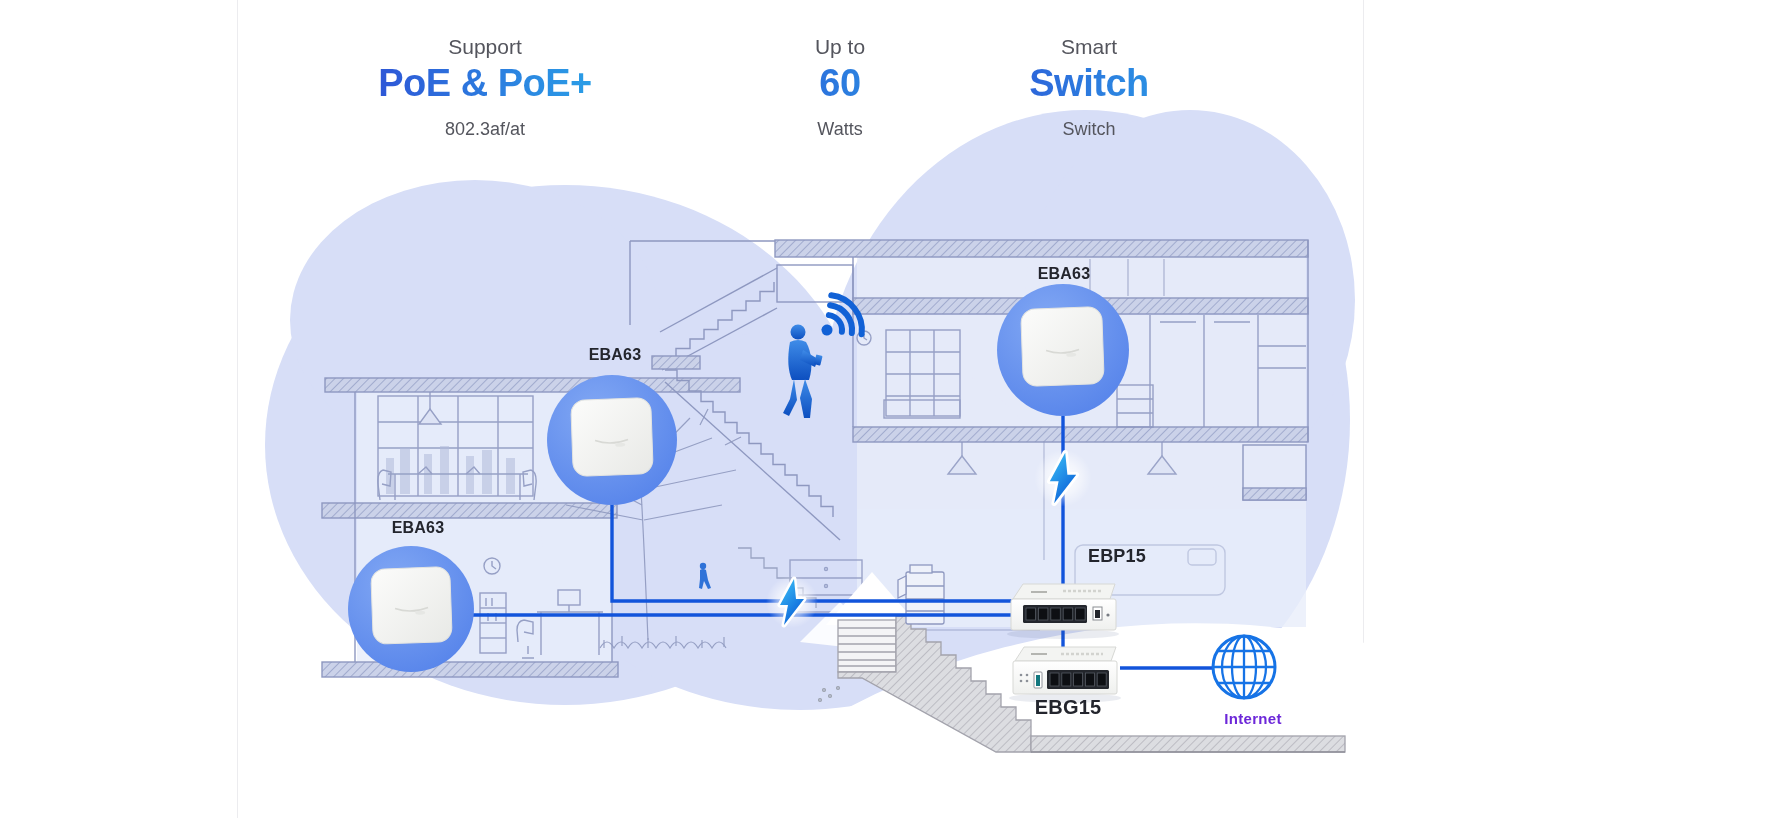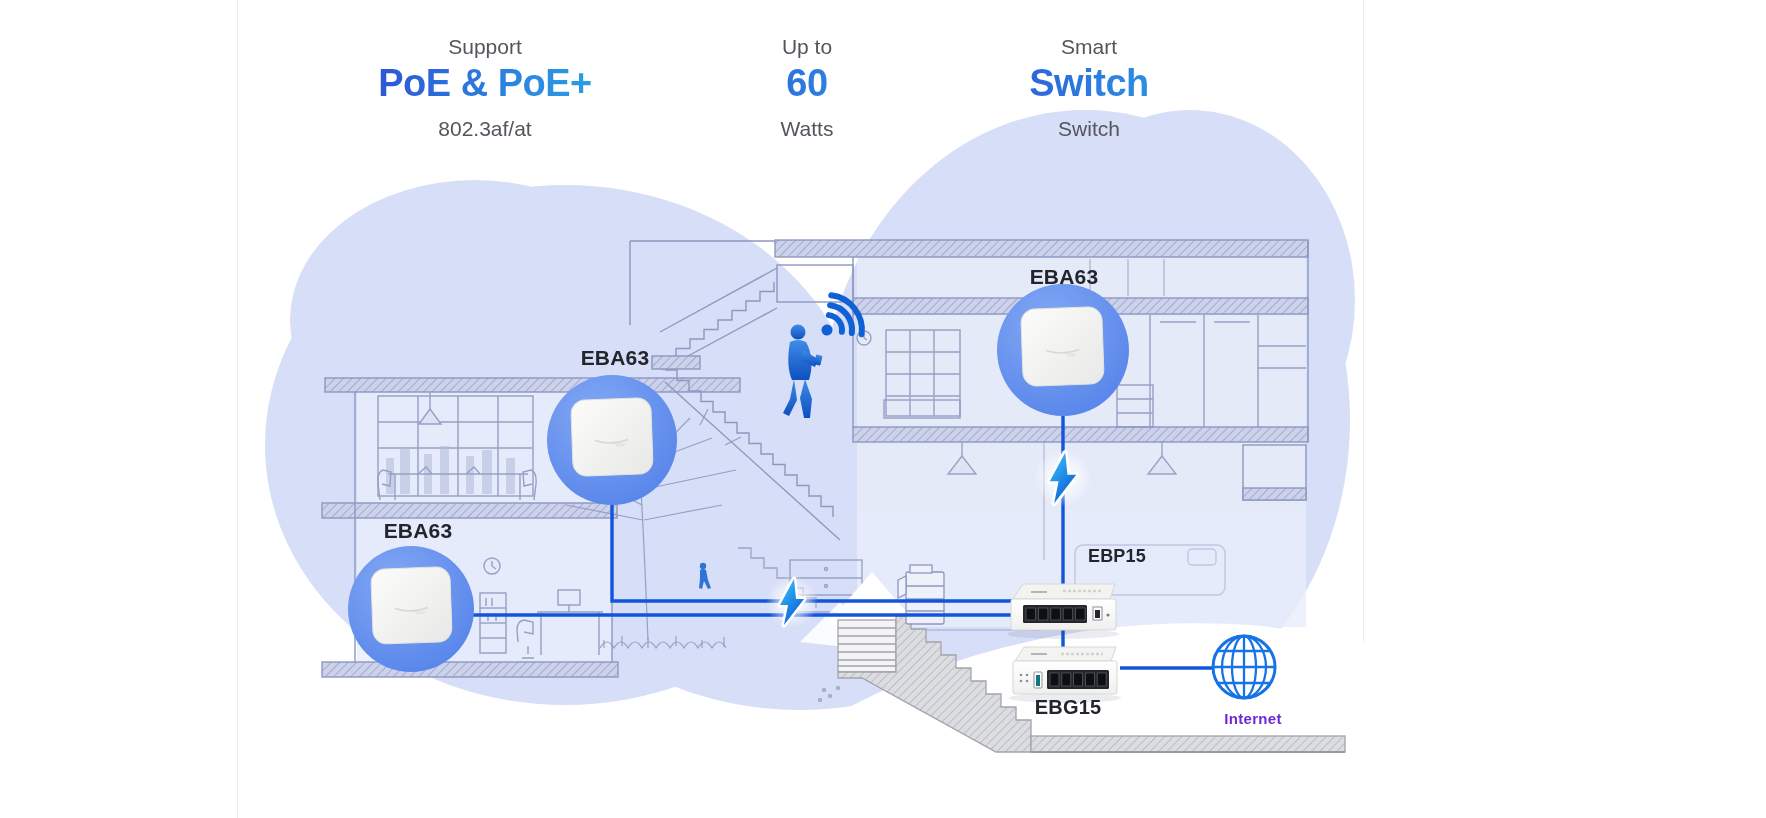--- a/index.html
+++ b/index.html
@@ -7,25 +7,25 @@
         font-family:"Liberation Sans",sans-serif;}
   .edge{position:absolute;top:0;bottom:0;width:1px;background:#ececef;}
   .art{position:absolute;left:0;top:0;}
 
   .feat{position:absolute;top:34px;width:320px;text-align:center;transform:translateX(-50%);}
   .feat-top{font-size:21px;line-height:26px;color:#54555d;}
   .feat-main{font-size:38px;line-height:46px;font-weight:700;margin:0 0 10px;
              background:linear-gradient(90deg,#2e50d5 10%,#2aa5e8 90%);
              -webkit-background-clip:text;background-clip:text;color:transparent;
              letter-spacing:-0.5px;}
-  .feat-bottom{font-size:21px;line-height:26px;color:#54555d;}
+  .feat-bottom{font-size:18px;line-height:26px;color:#54555d;}
 
   .lbl{position:absolute;width:160px;text-align:center;transform:translateX(-50%);
        font-weight:700;color:#23252d;letter-spacing:0.2px;}
-  .lbl-ap{font-size:21px;}
+  .lbl-ap{font-size:16px;}
   .lbl-dev{font-size:18px;}
   .lbl-gw{font-size:20px;}
   .lbl-inet{font-size:15px;color:#6d28d9;letter-spacing:0.3px;}
 </style>
 </head>
 <body>
 
 <div class="page">
 
   <div class="edge" style="left:237px"></div>
@@ -357,21 +357,21 @@
       <line x1="1218" y1="651" x2="1270" y2="651" stroke-width="2.3"></line>
       <line x1="1218" y1="683" x2="1270" y2="683" stroke-width="2.3"></line>
     </g>
   </svg>
 
   <div class="feat" style="left:485px">
     <div class="feat-top">Support</div>
     <div class="feat-main">PoE &amp; PoE+</div>
     <div class="feat-bottom">802.3af/at</div>
   </div>
-  <div class="feat" style="left:807px">
+  <div class="feat" style="left:840px">
     <div class="feat-top">Up to</div>
     <div class="feat-main">60</div>
     <div class="feat-bottom">Watts</div>
   </div>
   <div class="feat" style="left:1089px">
     <div class="feat-top">Smart</div>
     <div class="feat-main">Switch</div>
     <div class="feat-bottom">Switch</div>
   </div>
 

